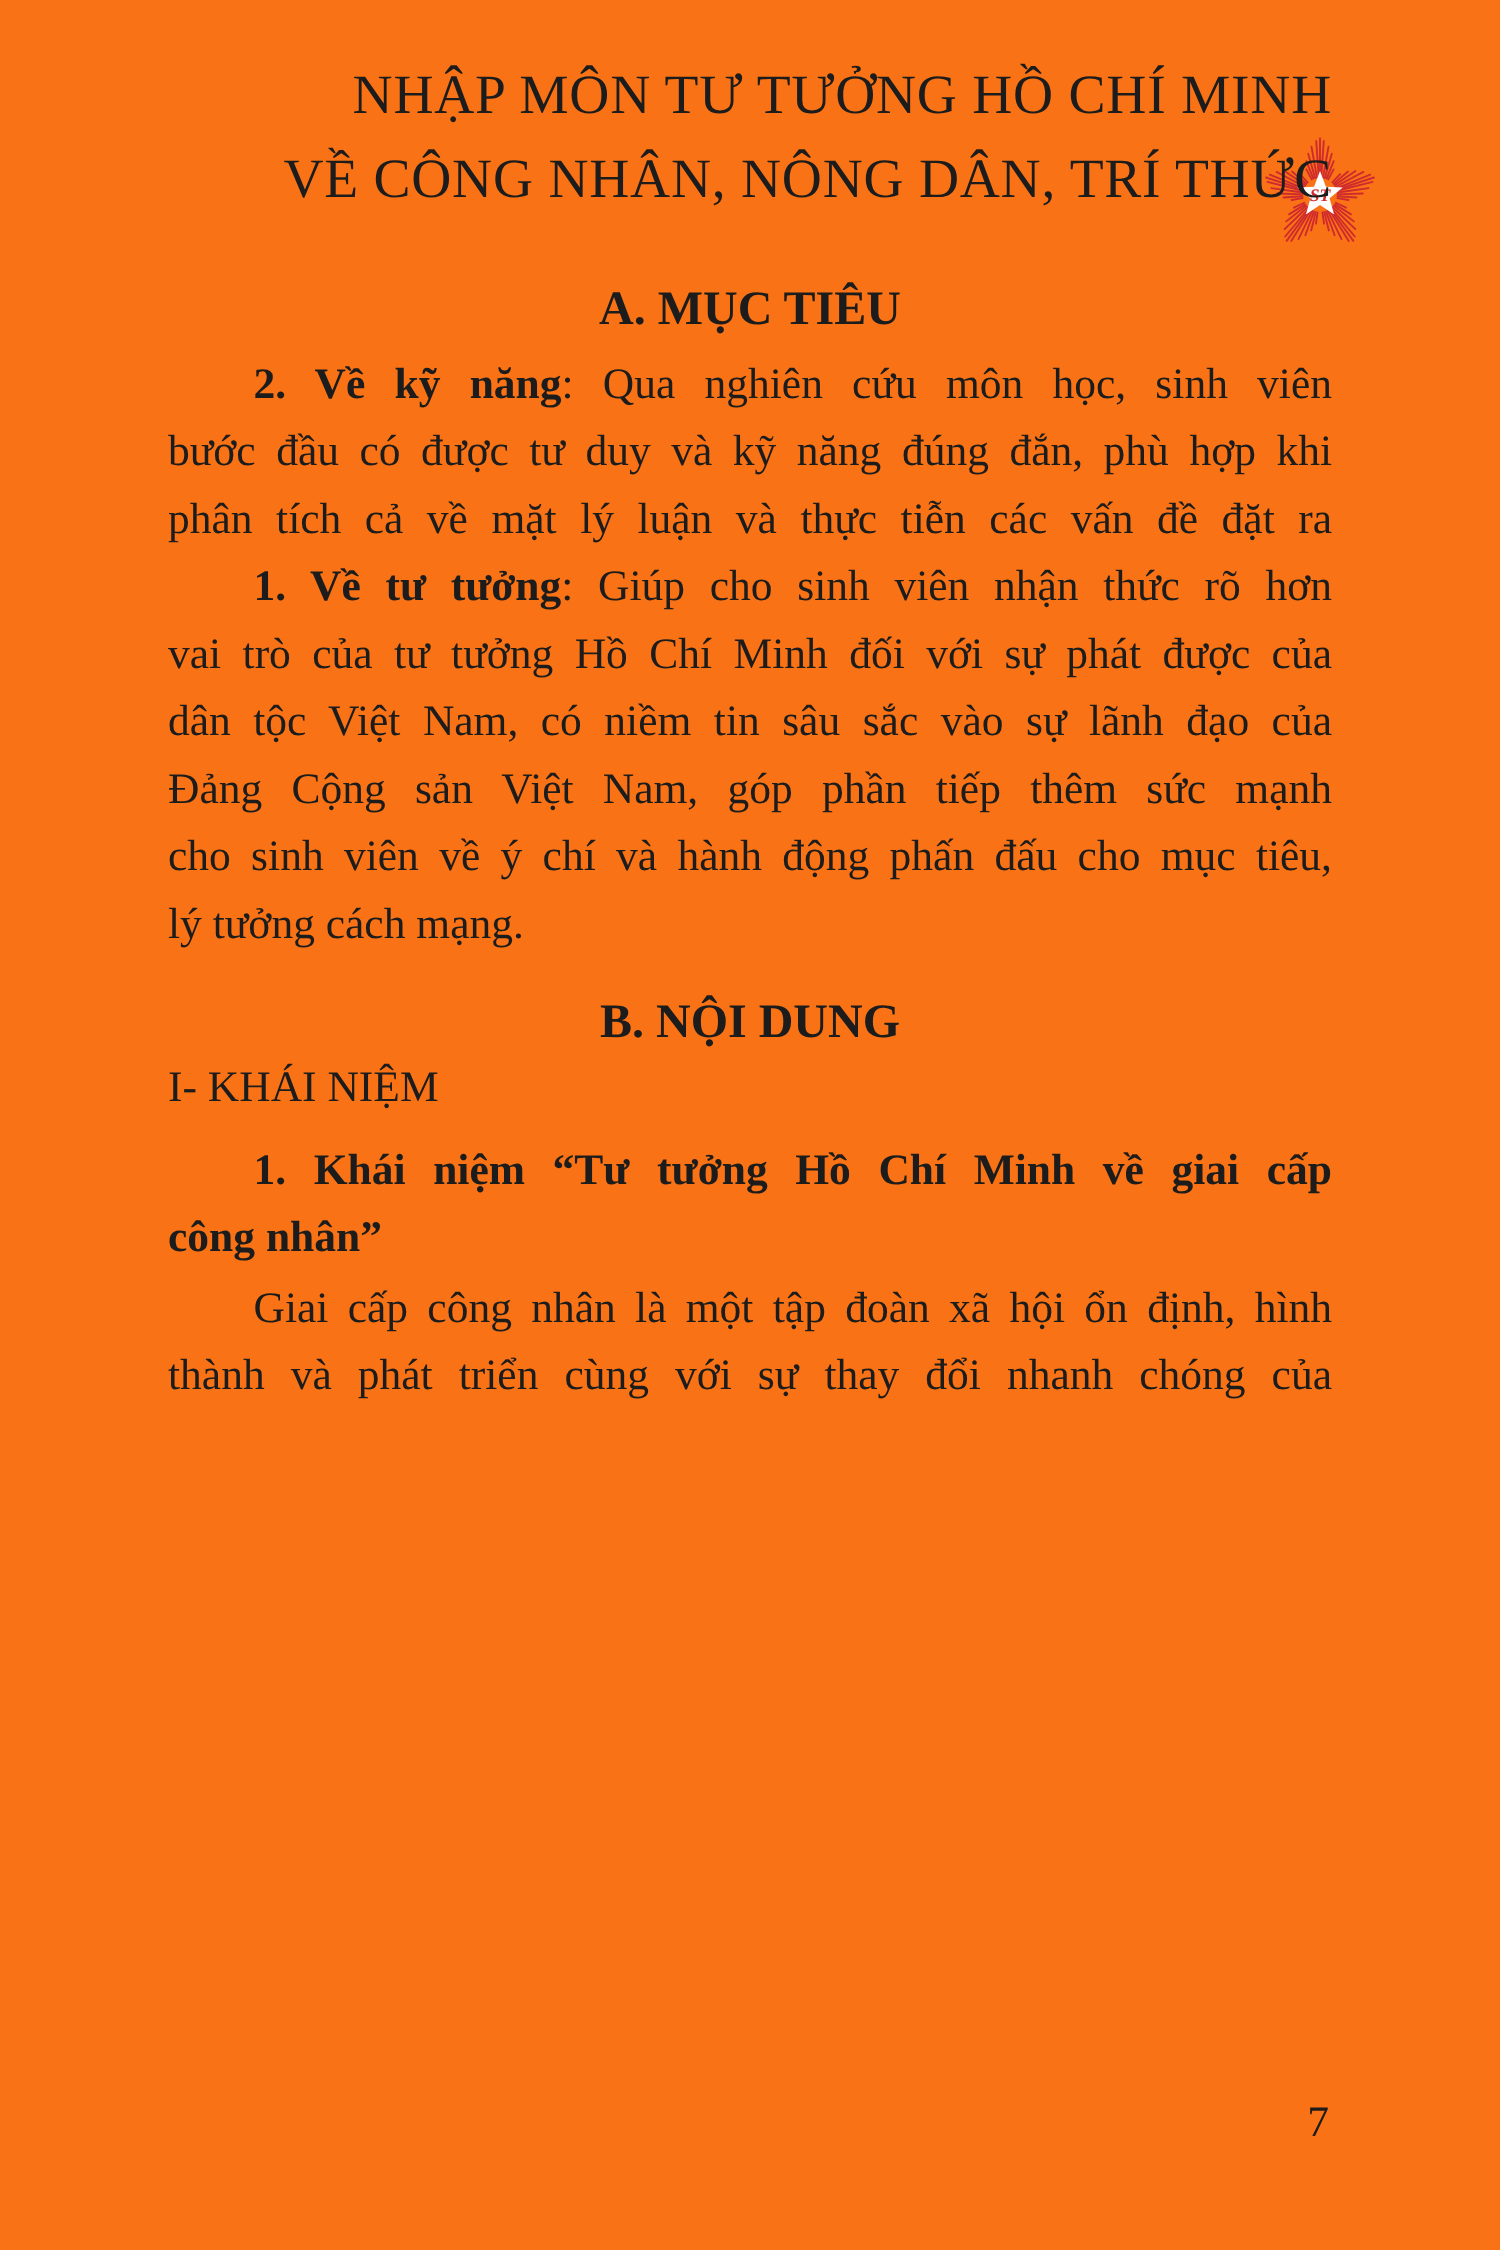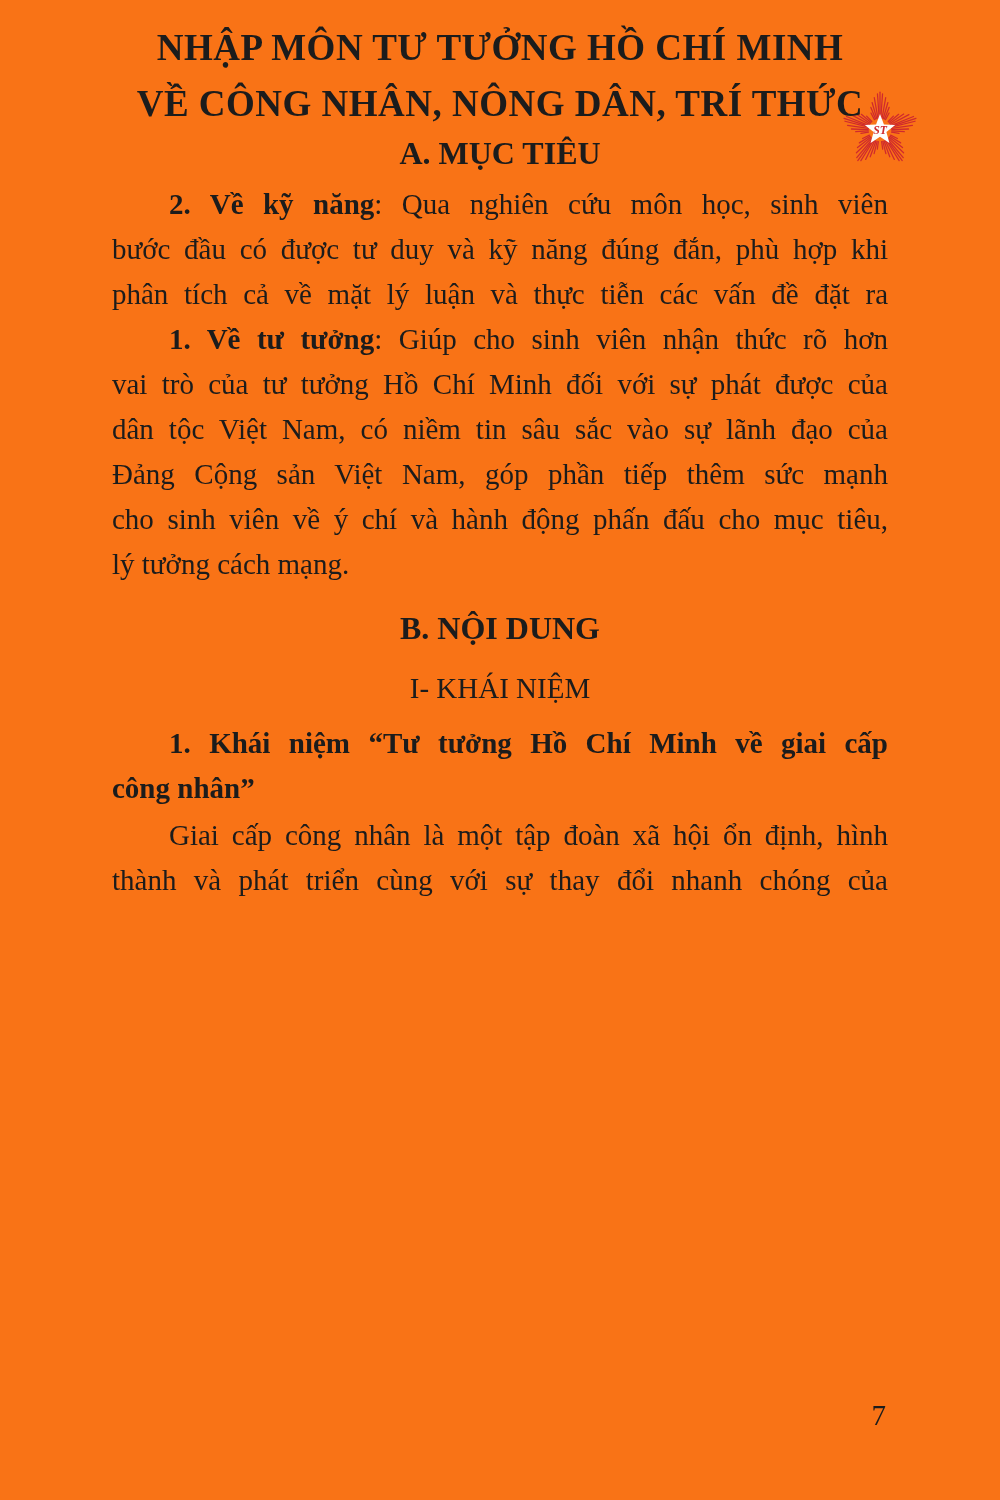--- a/index.html
+++ b/index.html
@@ -31,37 +31,37 @@
     height: 84px;
   }
   .chapter-label {
     margin-top: 220px;
     text-align: center;
     font-style: italic;
     font-size: 31px;
     line-height: 38px;
   }
   .chapter-title {
-    margin-top: 20px;
-    text-align: center;
-    font-weight: bold;
+    margin-top: 36px;
+    text-align: right;
+    font-weight: normal;
     font-size: 37px;
     line-height: 56px;
     letter-spacing: 0.5px;
   }
   .section-heading {
+    margin-top: 36px;
     text-align: center;
     font-weight: bold;
     font-size: 32px;
     line-height: 42px;
   }
   .section-heading.b { margin-top: 20px; }
   .sub-heading {
-    margin-top: 20px;
-    text-align: center;
+    margin-top: 5px;
     font-size: 29px;
     line-height: 38px;
   }
   .body-block {
     margin-top: 8px;
     font-size: 29px;
     line-height: 45px;
   }
   .tline {
     text-align: justify;

